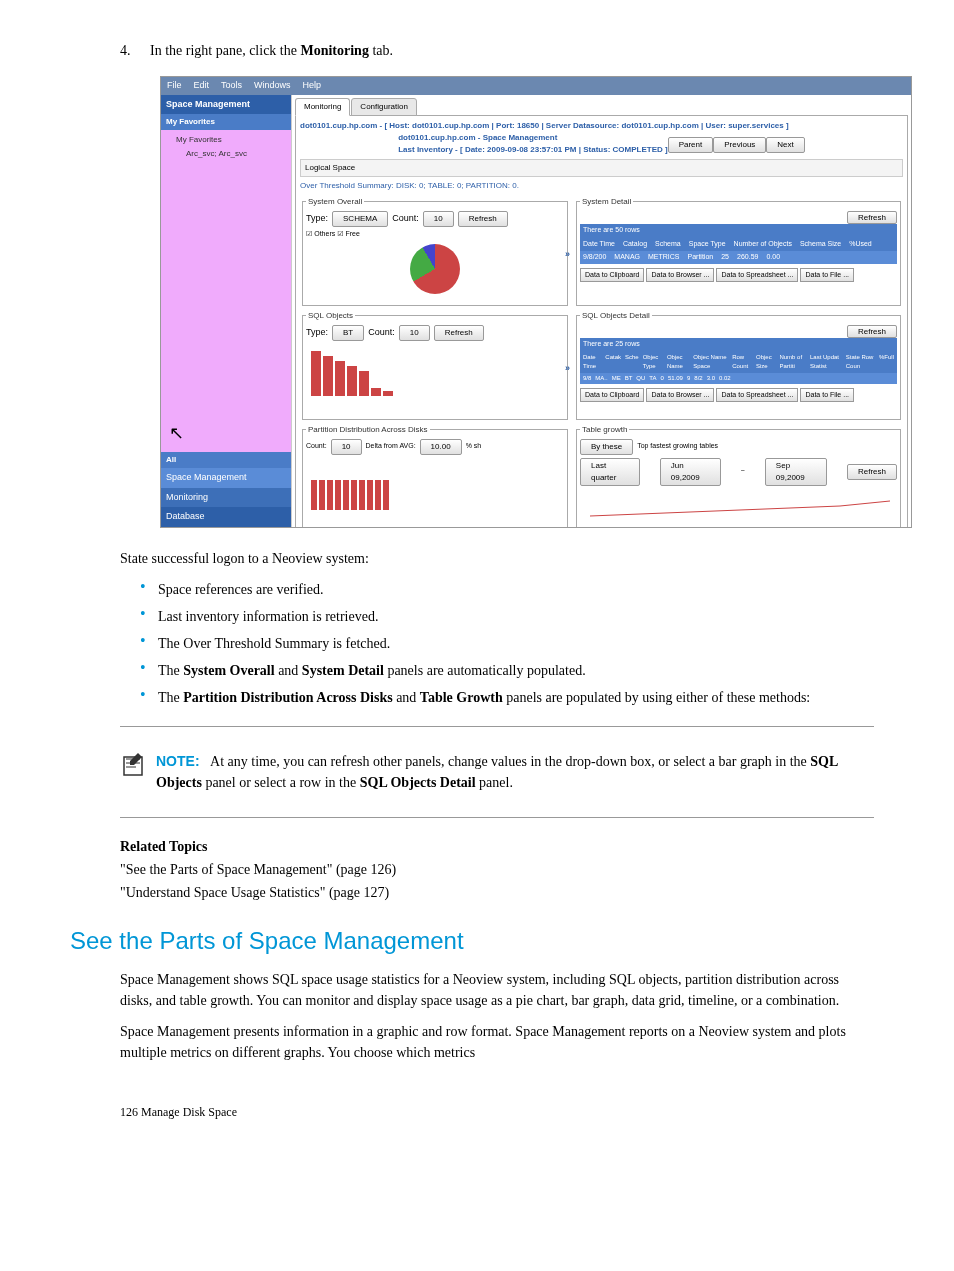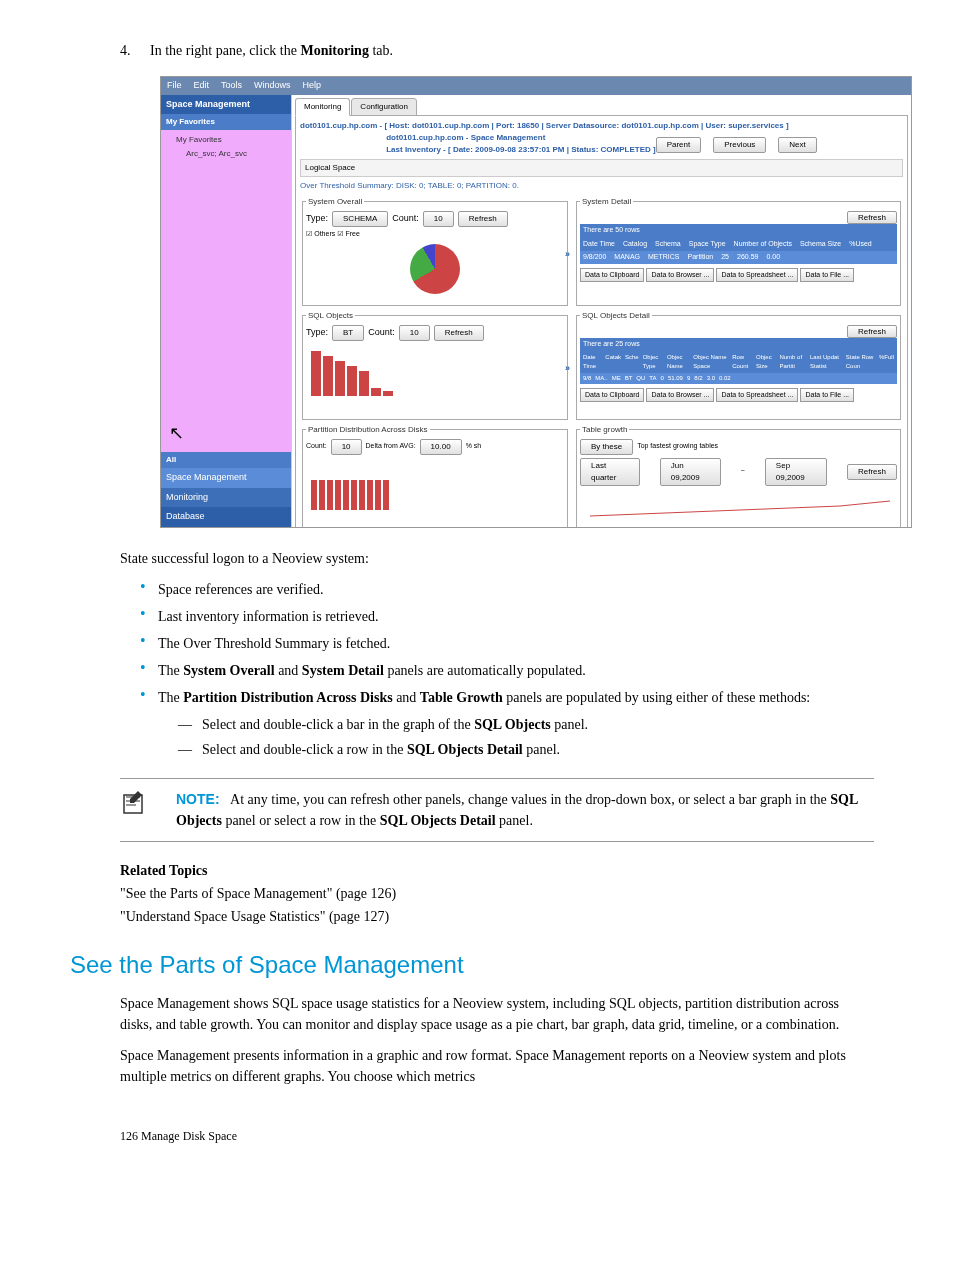--- a/index.html
+++ b/index.html
@@ -15,21 +15,21 @@
   .ss-tree { padding: 3px 5px; font-size: 8px; color: #333; flex: 1; }
   .ss-tree div { padding: 1px 0 1px 10px; }
   .ss-tree .sel { background: #4a7cc7; color: #fff; }
   .ss-sidebot div { padding: 3px 5px; color: #fff; font-size: 9px; }
   .ss-main { flex: 1; padding: 3px; overflow: hidden; }
   .ss-tabs { display: flex; gap: 1px; }
   .ss-tab { padding: 2px 8px; background: #e8e8e8; border: 1px solid #aaa; font-size: 8px; border-radius: 3px 3px 0 0; }
   .ss-tab.active { background: #fff; border-bottom-color: #fff; }
   .ss-info { border: 1px solid #aaa; padding: 4px; margin-top: -1px; }
   .ss-title { color: #2d5fa8; font-weight: bold; font-size: 8px; }
-  .ss-btnrow { display: flex; gap: 12px; justify-content: flex-end; margin-top: 2px; }
+  .ss-btnrow { display: flex; gap: 0; justify-content: flex-end; margin-top: 2px; }
   .ss-btn { background: linear-gradient(#fff,#e0e0e0); border: 1px solid #999; padding: 1px 10px; font-size: 8px; border-radius: 2px; }
   .ss-sub { background: #f4f4f4; border: 1px solid #ccc; padding: 2px 4px; margin-top: 3px; font-size: 8px; }
   .ss-panels { display: grid; grid-template-columns: 270px 1fr; grid-template-rows: 110px 110px 110px; gap: 4px; margin-top: 4px; }
   .ss-panel { border: 1px solid #aaa; padding: 3px; position: relative; background: #fff; }
   .ss-panel legend { font-size: 8px; color: #333; padding: 0 2px; }
   .ss-pie { width: 50px; height: 50px; border-radius: 50%; background: conic-gradient(#c44 0 240deg, #4a4 240deg 330deg, #44c 330deg 360deg); margin: 5px auto; }
   .ss-bars { display: flex; align-items: flex-end; height: 50px; gap: 2px; padding: 5px; }
   .ss-bar { width: 10px; background: #c44; }
   .ss-tablehdr { background: #4a7cc7; color: #fff; padding: 2px 3px; font-size: 7px; display: flex; gap: 8px; }
   .ss-tablerow { background: #5a8cd7; color: #fff; padding: 1px 3px; font-size: 7px; display: flex; gap: 8px; }
@@ -37,21 +37,21 @@
   .ss-databtn { background: linear-gradient(#fff,#e0e0e0); border: 1px solid #999; padding: 1px 4px; font-size: 7px; }
   .ss-chev { position: absolute; left: -12px; top: 40px; color: #2d5fa8; font-weight: bold; }
   .cursor-img { position: absolute; left: 8px; bottom: 80px; font-size: 18px; }
   .after-title { margin-top: 20px; margin-bottom: 10px; }
   ul.bullets { list-style: none; padding-left: 20px; margin: 8px 0; }
   ul.bullets > li { position: relative; padding-left: 18px; margin-bottom: 6px; }
   ul.bullets > li::before { content: "•"; position: absolute; left: 0; color: #0096d6; font-size: 16px; line-height: 1; }
   ul.dashes { list-style: none; padding-left: 20px; margin: 6px 0; }
   ul.dashes > li { position: relative; padding-left: 24px; margin-bottom: 4px; }
   ul.dashes > li::before { content: "—"; position: absolute; left: 0; }
-  .note-block { border-top: 1px solid #999; border-bottom: 1px solid #999; padding: 10px 0; margin: 18px 0; display: flex; gap: 28px; align-items: flex-start; }
+  .note-block { border-top: 1px solid #999; border-bottom: 1px solid #999; padding: 24px 0; margin: 18px 0; display: flex; gap: 8px; align-items: flex-start; }
   .note-icon { flex-shrink: 0; }
   .note-label { color: #0096d6; font-weight: bold; font-family: Arial, sans-serif; }
   .related-hdr { font-weight: bold; margin-top: 8px; }
   .related-links div { margin: 2px 0; }
   h2.section { color: #0096d6; font-family: Arial, sans-serif; font-weight: normal; font-size: 24px; margin: 20px 0 10px -50px; }
   .para { margin: 10px 0; }
   .footer { margin-top: 40px; font-size: 12px; }
   .strong { font-weight: bold; }
 </style>
 </head>
@@ -267,24 +267,20 @@
 
 <ul class="bullets">
   <li>Space references are verified.</li>
   <li>Last inventory information is retrieved.</li>
   <li>The Over Threshold Summary is fetched.</li>
   <li>
     <span>The </span><span class="strong">System Overall</span><span> and </span><span class="strong">System Detail</span><span> panels are automatically populated.</span>
   </li>
   <li>
     <span>The </span><span class="strong">Partition Distribution Across Disks</span><span> and </span><span class="strong">Table Growth</span><span> panels are populated by using either of these methods:</span>
-    <ul class="dashes">
-      <li><span>Select and double-click a bar in the graph of the </span><span class="strong">SQL Objects</span><span> panel.</span></li>
-      <li><span>Select and double-click a row in the </span><span class="strong">SQL Objects Detail</span><span> panel.</span></li>
-    </ul>
   </li>
 </ul>
 
 <div class="note-block">
   <div class="note-icon">
     <svg width="28" height="28" viewBox="0 0 28 28">
         <rect x="4" y="6" width="18" height="18" fill="none" stroke="#333" stroke-width="1.5"></rect>
         <path d="M6 8 L20 8 M6 12 L20 12 M6 16 L16 16" stroke="#333" stroke-width="1"></path>
         <path d="M18 2 L22 6 L14 14 L10 14 L10 10 Z" fill="#333"></path>
       </svg>

